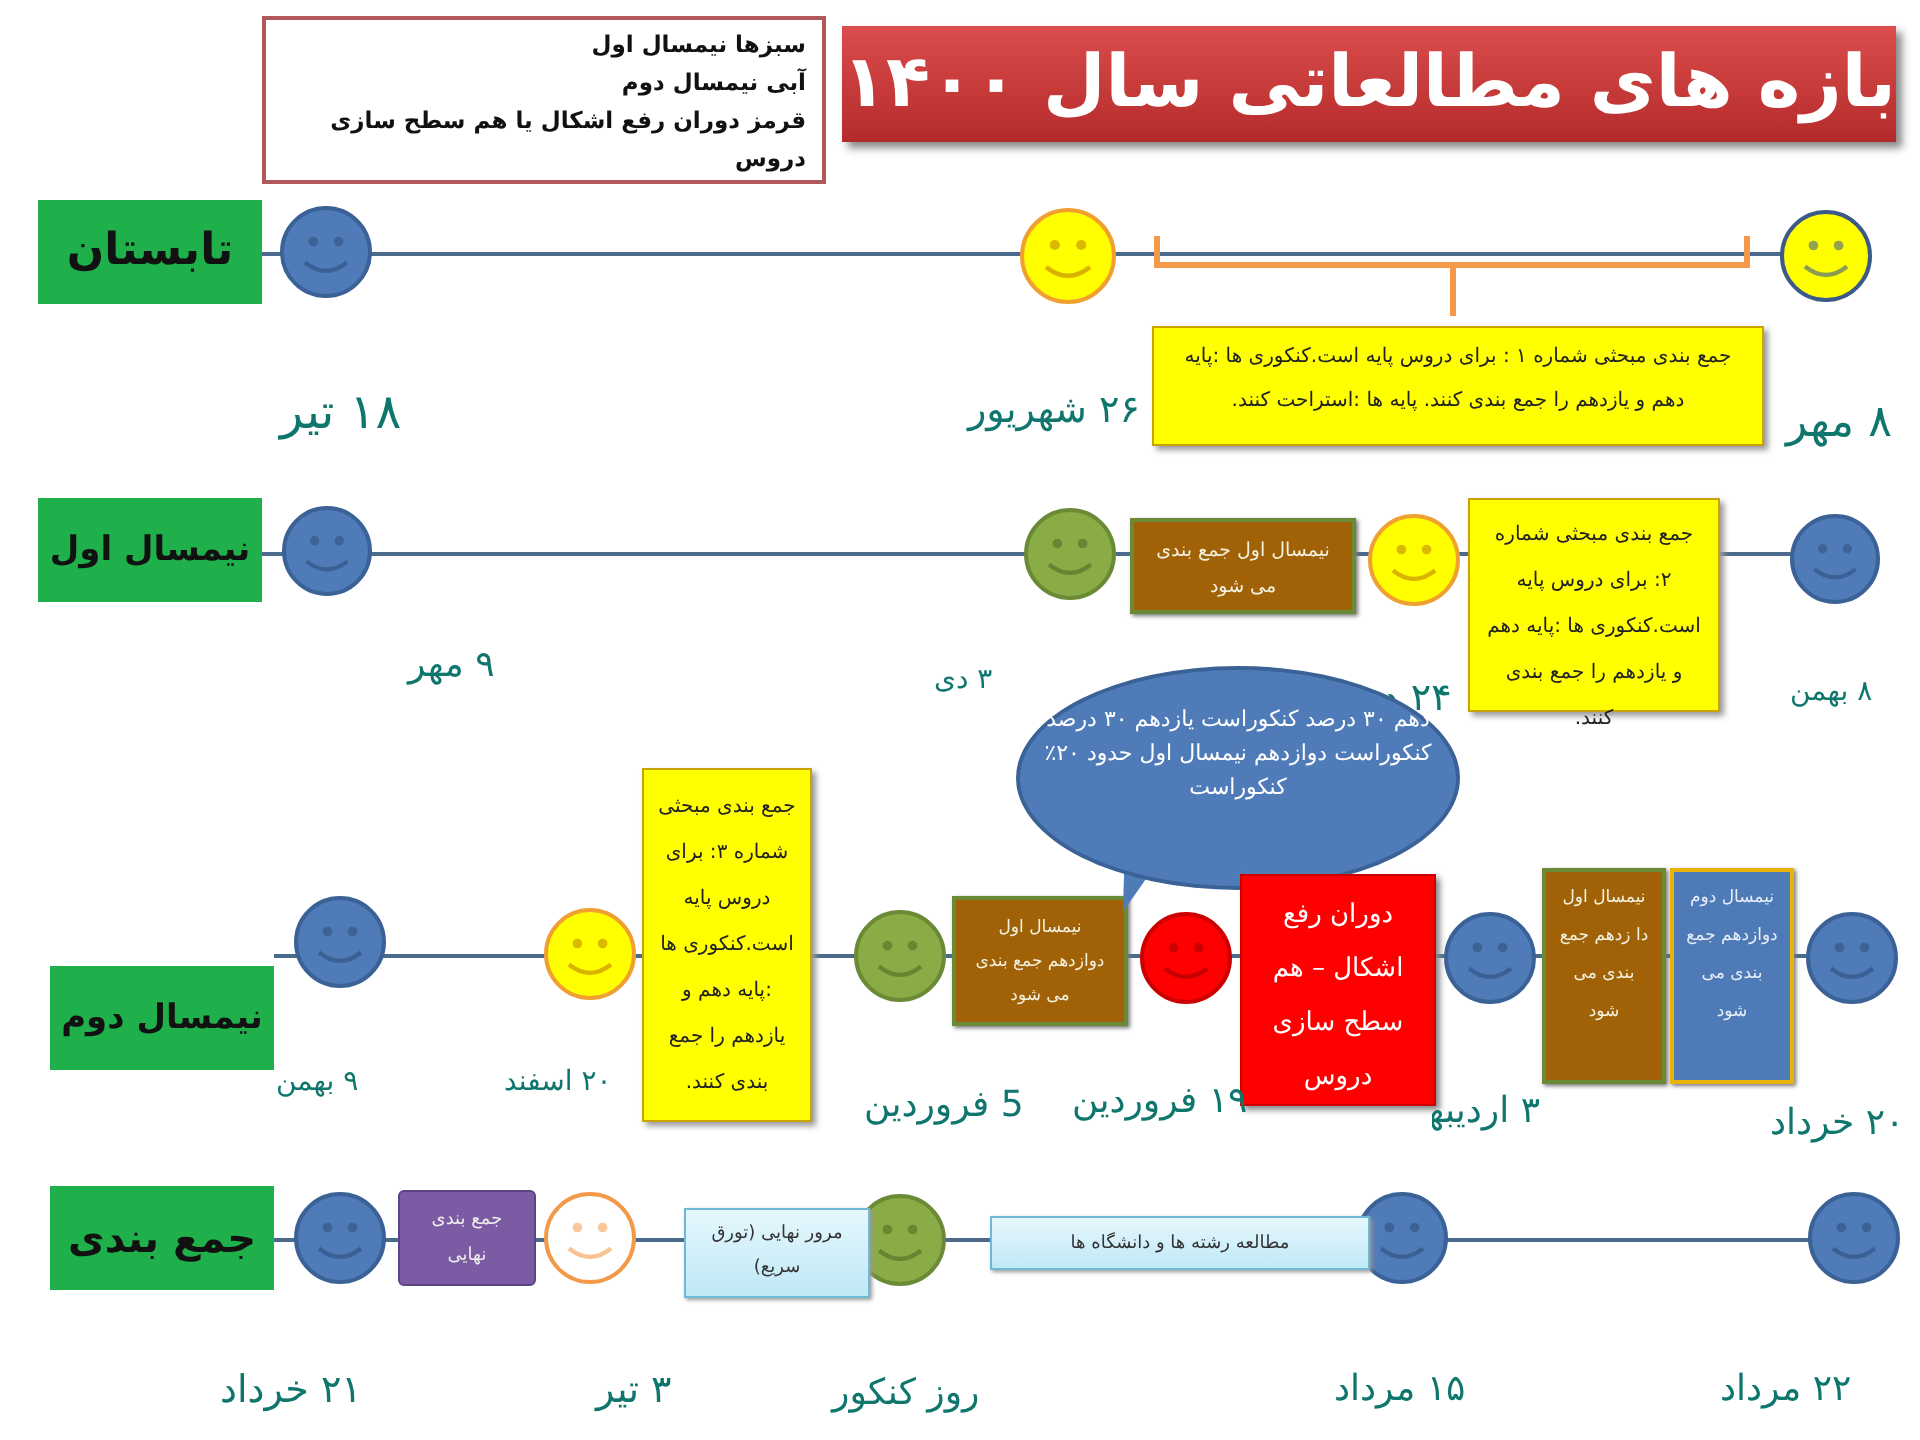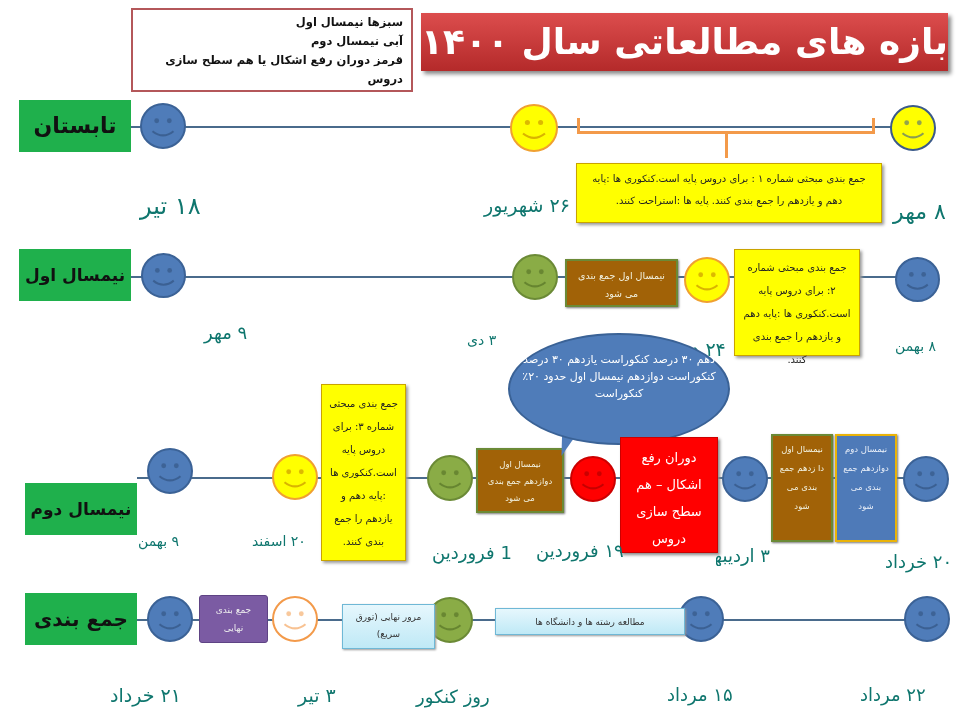--- a/index.html
+++ b/index.html
@@ -145,21 +145,21 @@
 
 <div class="abs" style="left:556px;top:420px;width:0;height:0;border-left:12px solid transparent;border-right:12px solid transparent;border-top:36px solid #4f7cb9;transform:skewX(-20deg);"></div>
 <div class="abs bubble">دهم ۳۰ درصد کنکوراست یازدهم ۳۰ درصد کنکوراست دوازدهم نیمسال اول حدود ۲۰٪ کنکوراست</div>
 
 <div class="abs note redbox" style="left:620px;top:437px;width:98px;height:116px;padding:6px 10px;">دوران رفع اشکال – هم سطح سازی دروس</div>
 <div class="abs note greenbox" style="left:771px;top:434px;width:62px;height:108px;padding:4px 5px;line-height:19px;font-size:8.5px;">نیمسال اول دا زدهم جمع بندی می شود</div>
 <div class="abs note bluebox" style="left:835px;top:434px;width:62px;height:108px;padding:4px 5px;line-height:19px;font-size:8.5px;">نیمسال دوم دوازدهم جمع بندی می شود</div>
 
 <div class="abs date" style="left:138px;top:509px;font-size:14px;">۹ بهمن</div>
 <div class="abs date" style="left:252px;top:509px;font-size:14px;">۲۰ اسفند</div>
-<div class="abs date" style="left:432px;top:518px;font-size:18px;">1 فروردین</div>
+<div class="abs date" style="left:432px;top:518px;font-size:18px;">5 فروردین</div>
 <div class="abs date" style="left:536px;top:516px;font-size:18px;">۱۹ فروردین</div>
 <div class="abs date" style="left:716px;top:521px;font-size:18px;width:54px;overflow:hidden;">۳ اردیبهشت</div>
 <div class="abs date" style="left:885px;top:527px;font-size:18px;">۲۰ خرداد</div>
 
 <div class="abs rowlabel" style="left:25px;top:593px;width:112px;height:52px;line-height:52px;font-size:20px;">جمع بندی</div>
 <div class="abs line" style="left:137px;top:619px;width:780px;"></div>
 
 <div class="abs smiley" style="left:147px;top:596px;width:46px;height:46px;background:#4f7cb9;border:2px solid #3b6296;color:#2f4f7a;">
     <svg>
       <use href="#face"></use>

